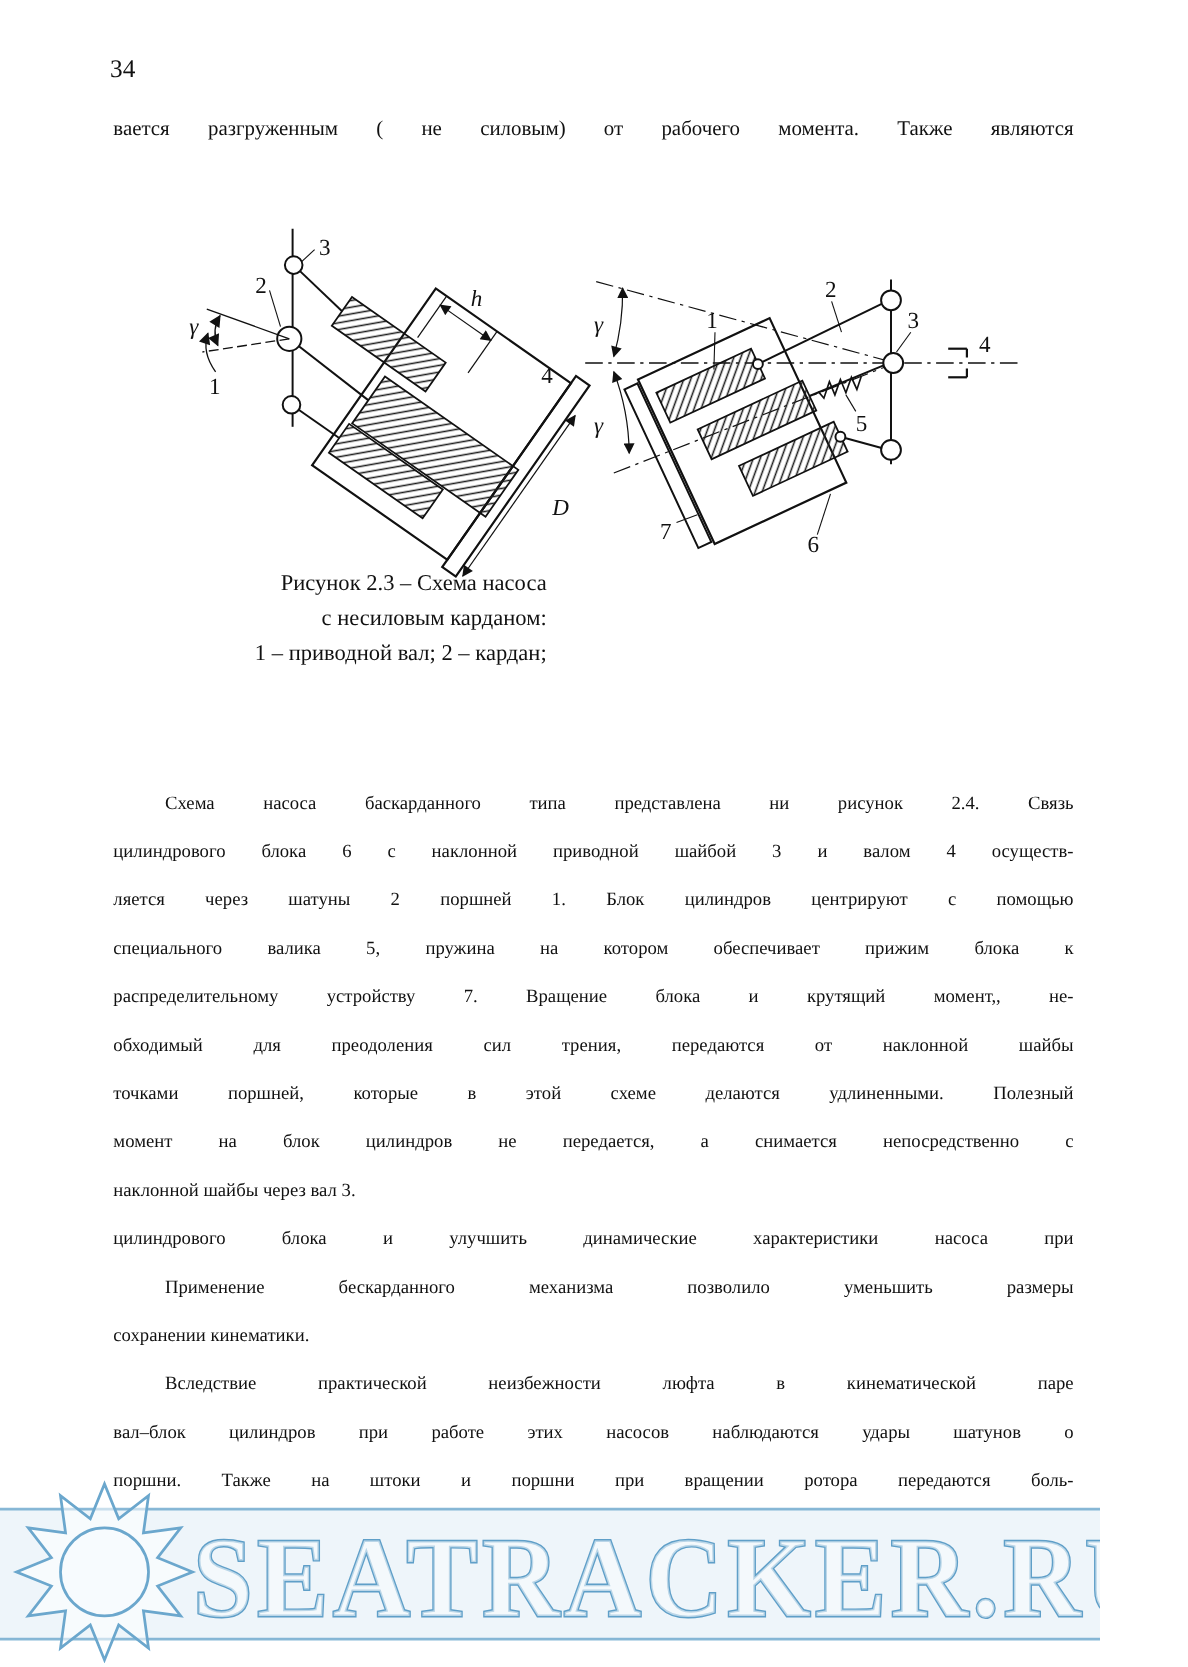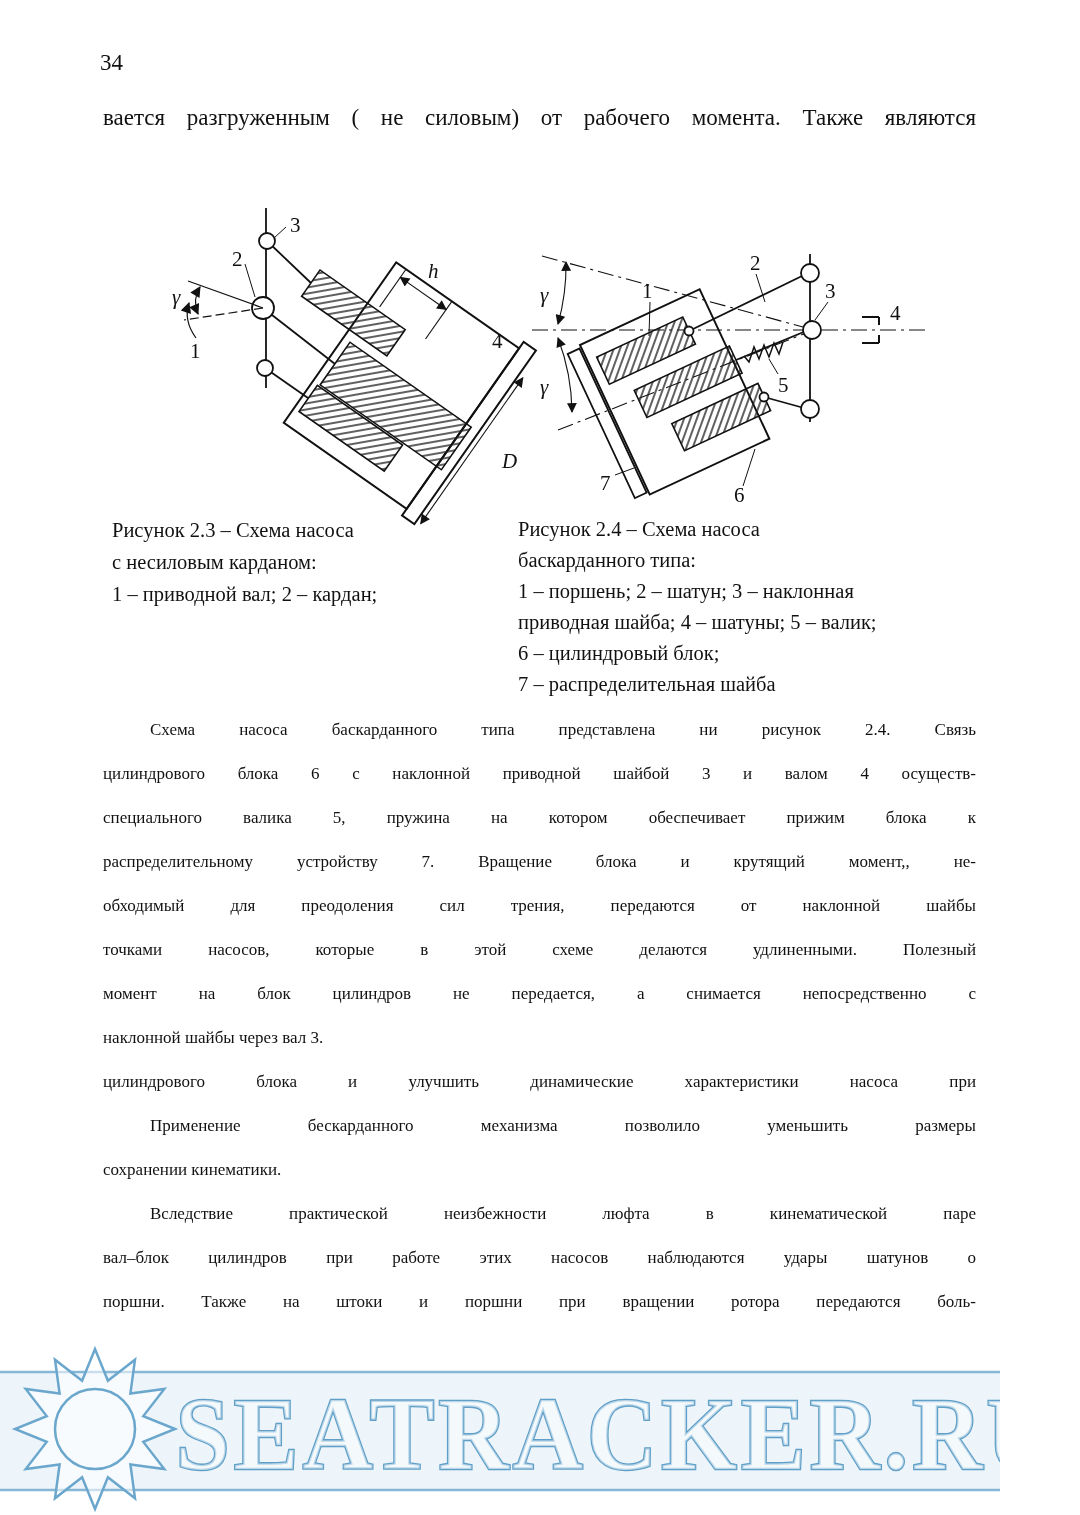--- a/index.html
+++ b/index.html
@@ -3,25 +3,25 @@
 <meta charset="utf-8">
 <style>
   *{margin:0;padding:0;box-sizing:border-box}
   body{background:#ffffff}
   .page{position:relative;width:1000px;height:1515px;background:#fff;font-family:"Liberation Serif",serif;color:#111;overflow:hidden}
   .pagenum{position:absolute;left:100px;top:50px;font-size:23px}
   .block{position:absolute;left:103px;width:873px}
   .jl{text-align:justify;text-align-last:justify}
   .endl{text-align-last:left}
   .ind{text-indent:47px}
-  .intro{top:95px;font-size:23px}
+  .intro{top:95px;font-size:19px}
   .intro .jl{line-height:46px}
   .bodytext{top:708px;font-size:17px}
   .bodytext .jl{line-height:44px}
-  .caption{position:absolute;text-align:left;color:#111}
+  .caption{position:absolute;text-align:right;color:#111}
   .capL{left:112px;top:514px;width:385px;font-size:20.5px;line-height:32px}
   .capR{left:518px;top:514px;width:400px;font-size:20.5px;line-height:31px}
   .fig{position:absolute}
   .wm{position:absolute;pointer-events:none}
 </style>
 </head>
 <body>
 
 <div class="page">
 
@@ -136,36 +136,29 @@
       <text x="18" y="166" font-style="italic">γ</text>
     </g>
   </svg>
 
   <div class="caption capL">
     <div>Рисунок 2.3 – Схема насоса</div>
     <div>с несиловым карданом:</div>
     <div>1 – приводной вал; 2 – кардан;</div>
   </div>
 
-  <div class="caption capR">
-    <div>Рисунок 2.4 – Схема насоса</div>
-    <div>баскарданного типа:</div>
-    <div>1 – поршень; 2 – шатун; 3 – наклонная</div>
-    <div>приводная шайба; 4 – шатуны; 5 – валик;</div>
-    <div>6 – цилиндровый блок;</div>
-    <div>7 – распределительная шайба</div>
-  </div>
 
   <div class="block bodytext">
     <div class="jl ind">Схема насоса баскарданного типа представлена ни рисунок 2.4. Связь</div>
     <div class="jl">цилиндрового блока 6 с наклонной приводной шайбой 3 и валом 4 осуществ-</div>
+    <div class="jl">ляется через шатуны 2 поршней 1. Блок цилиндров центрируют с помощью</div>
     <div class="jl">специального валика 5, пружина на котором обеспечивает прижим блока к</div>
     <div class="jl">распределительному устройству 7. Вращение блока и крутящий момент,, не-</div>
     <div class="jl">обходимый для преодоления сил трения, передаются от наклонной шайбы</div>
-    <div class="jl">точками насосов, которые в этой схеме делаются удлиненными. Полезный</div>
+    <div class="jl">точками поршней, которые в этой схеме делаются удлиненными. Полезный</div>
     <div class="jl">момент на блок цилиндров не передается, а снимается непосредственно с</div>
     <div class="jl endl">наклонной шайбы через вал 3.</div>
     <div class="jl">цилиндрового блока и улучшить динамические характеристики насоса при</div>
     <div class="jl ind">Применение бескарданного механизма позволило уменьшить размеры</div>
     <div class="jl endl">сохранении кинематики.</div>
     <div class="jl ind">Вследствие практической неизбежности люфта в кинематической паре</div>
     <div class="jl">вал–блок цилиндров при работе этих насосов наблюдаются удары шатунов о</div>
     <div class="jl">поршни. Также на штоки и поршни при вращении ротора передаются боль-</div>
   </div>
 

